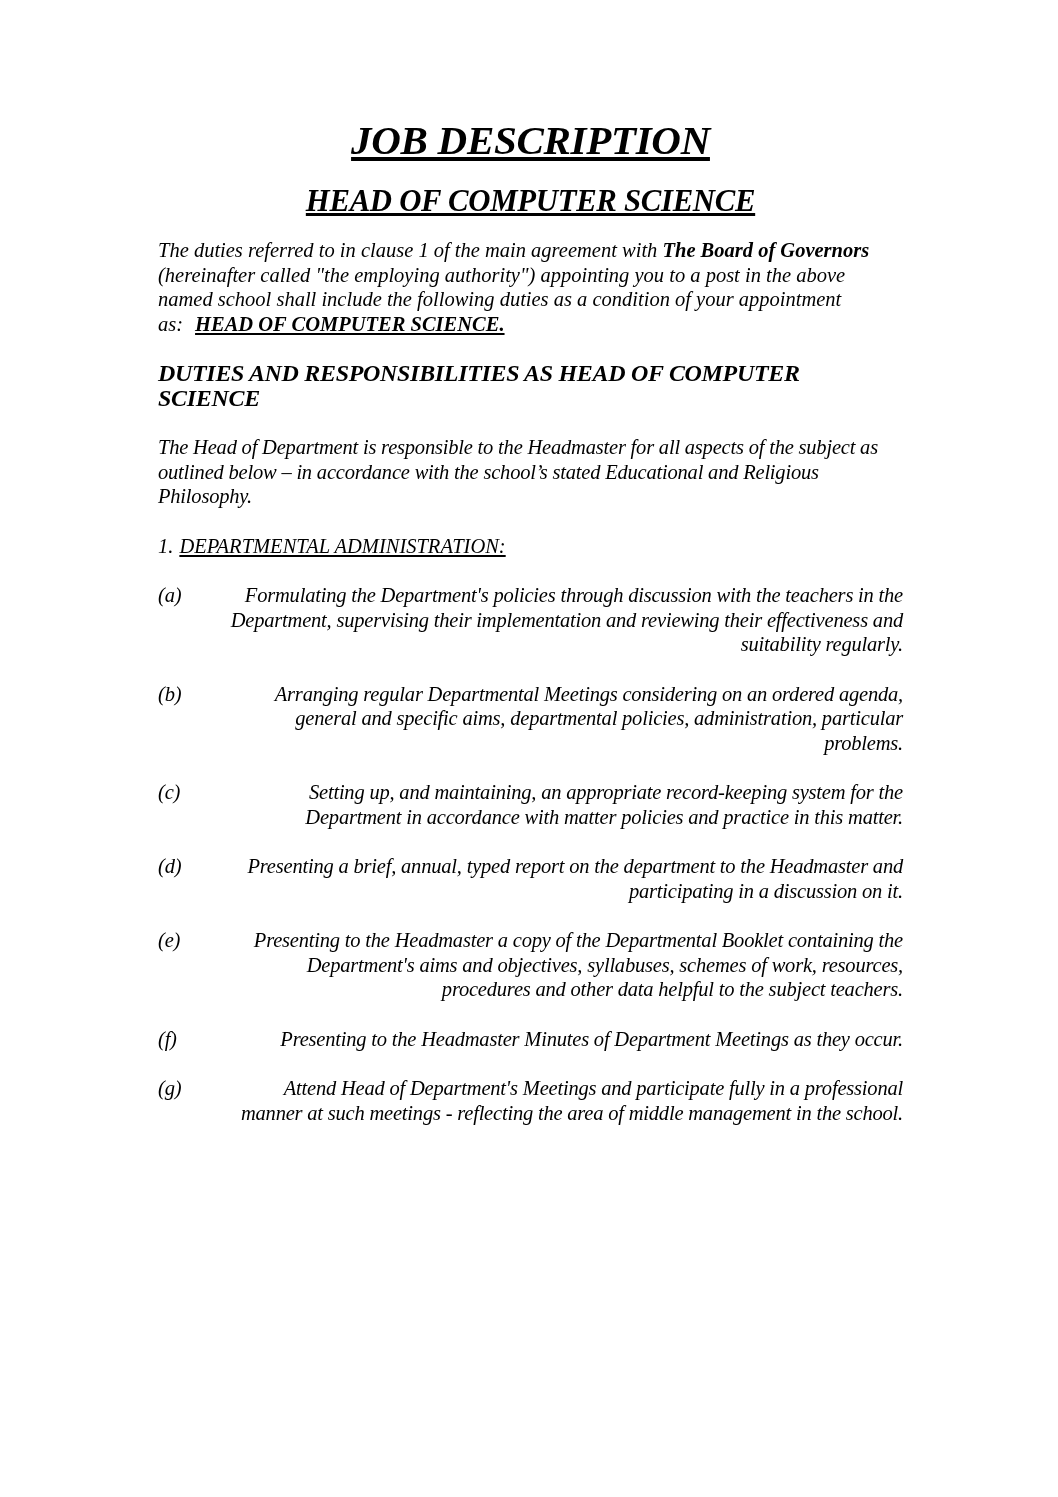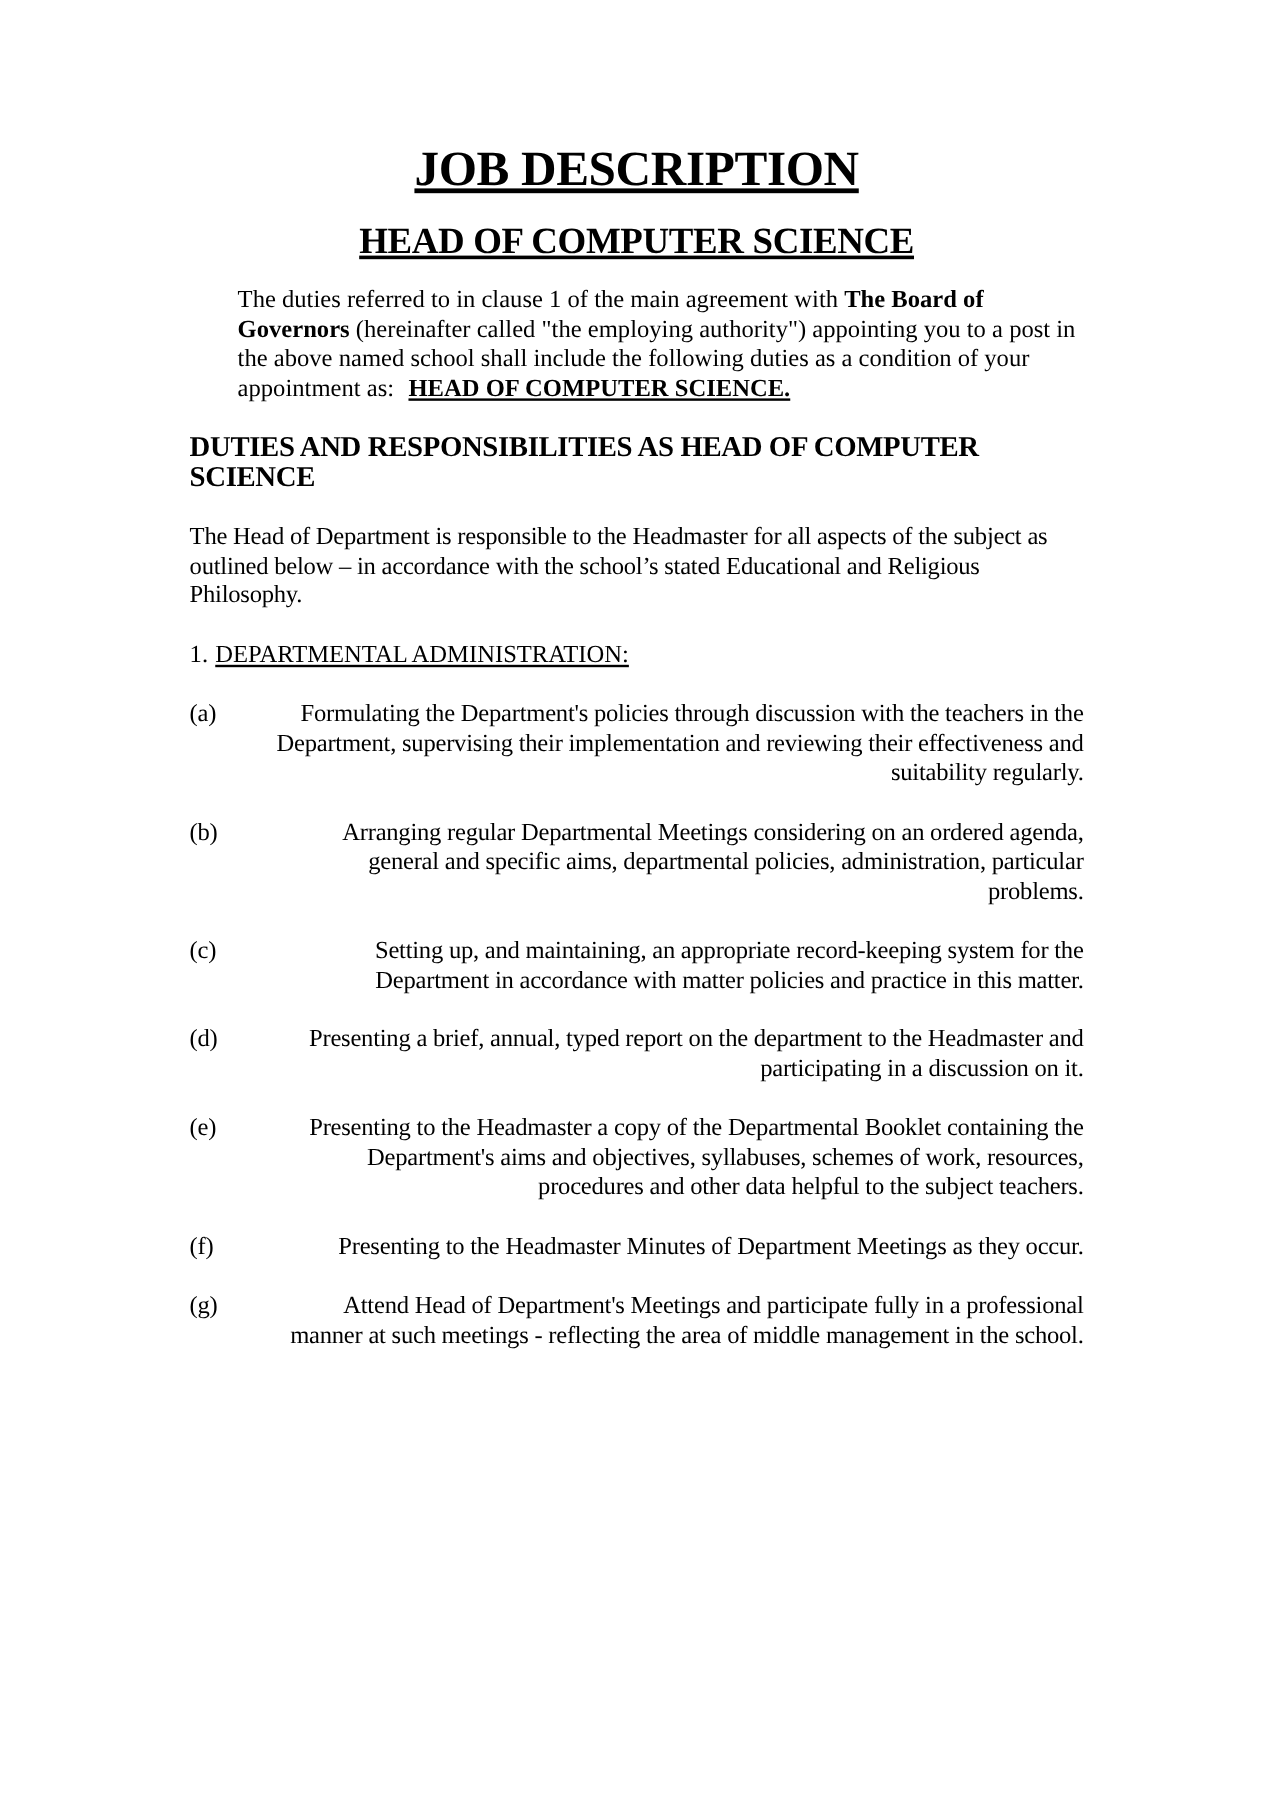--- a/index.html
+++ b/index.html
@@ -15,20 +15,21 @@
       font-family: "Liberation Serif", "DejaVu Serif", serif;
       color: #000000;
     }
     .page {
       position: absolute;
       left: 0;
       top: 0;
       width: 1058px;
       height: 1452px;
       background: #ffffff;
+      font-style: italic;
     }
     .content {
       position: absolute;
       left: 158px;
       top: 128px;
       width: 745px;
       font-size: 20.5px;
       line-height: 24.5px;
     }
     .title {
@@ -46,21 +47,20 @@
     }
     p {
       margin: 0;
     }
     .para {
       margin-top: 25px;
       letter-spacing: -0.2px;
     }
     .intro {
       margin-top: 25px;
-      margin-left: 40px;
     }
     .bold {
       font-weight: bold;
     }
     .appointment-title {
       font-weight: bold;
       text-decoration: underline;
       margin-left: 12px;
     }
     .section-heading {

